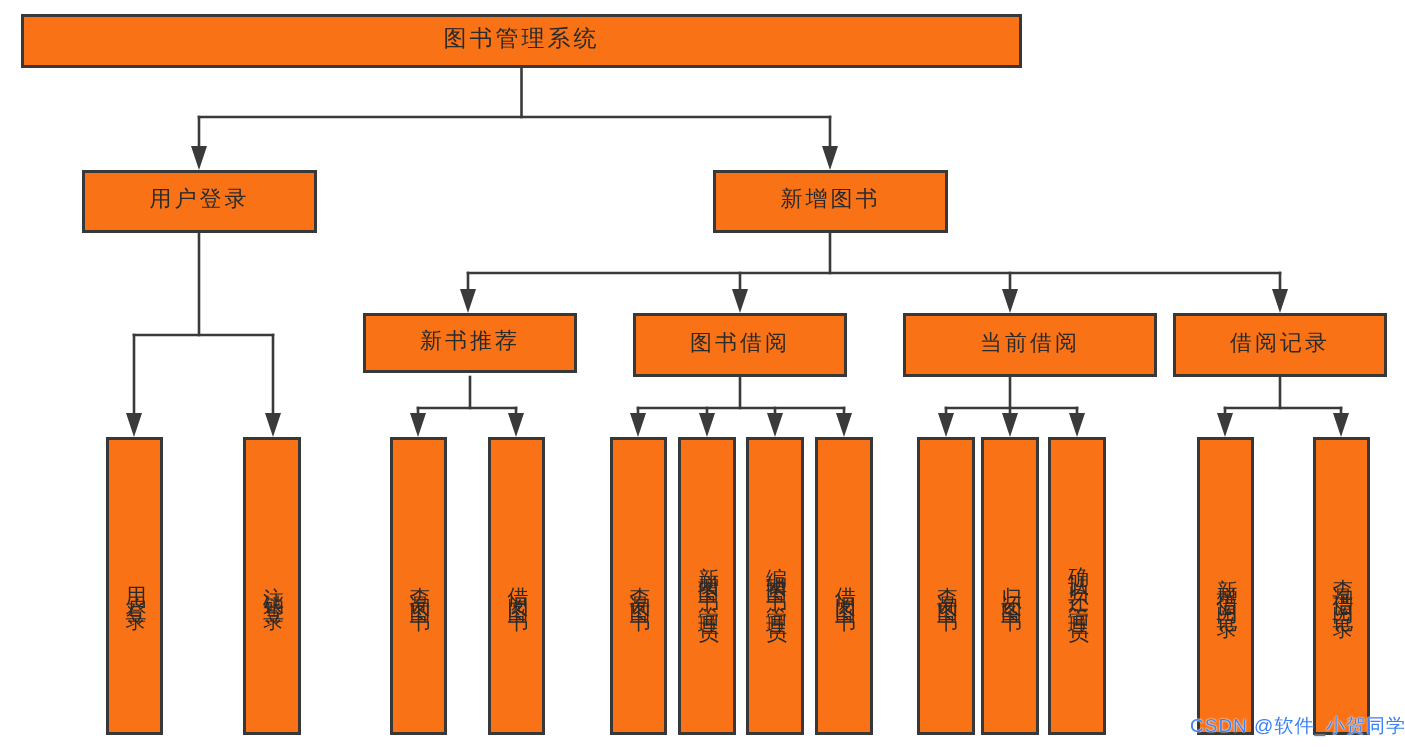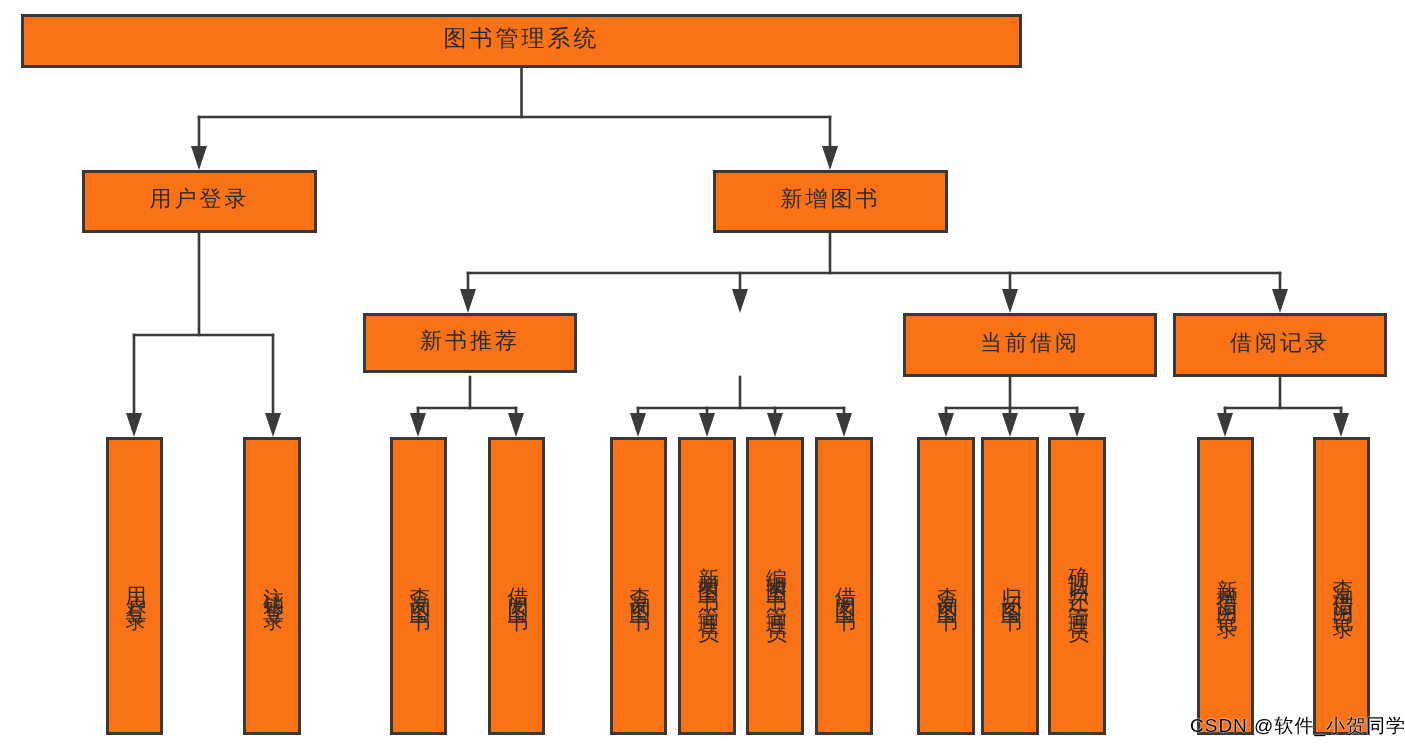--- a/index.html
+++ b/index.html
@@ -61,21 +61,21 @@
     font-size: 21px;
     white-space: normal;
   }
   .watermark {
     position: absolute;
     left: 1190px;
     top: 713px;
     z-index: 3;
     font-size: 19px;
     letter-spacing: 1px;
-    color: #000000;
+    color: #3b82f6;
     text-shadow: 0 0 2px #ffffff, 0 0 1px #ffffff;
     white-space: nowrap;
   }
 </style>
 </head>
 <body>
 
 <div class="stage">
 
   <svg class="wires" width="1405" height="747" viewBox="0 0 1405 747">
@@ -139,20 +139,21 @@
     <path class="wire" d="M1341 408 V 413"></path>
     <path class="head" d="M1341 437 L1333 413 H1349 Z"></path>
   </svg>
 
   <div class="box root" style="left:21px;top:14px;width:1001px;height:54px">图书管理系统</div>
 
   <div class="box" style="left:82px;top:170px;width:235px;height:63px">用户登录</div>
   <div class="box" style="left:713px;top:170px;width:235px;height:63px">新增图书</div>
 
   <div class="box" style="left:363px;top:313px;width:214px;height:60px">新书推荐</div>
+  <div class="box" style="left:633px;top:313px;width:214px;height:64px">图书借阅</div>
   <div class="box" style="left:903px;top:313px;width:254px;height:64px">当前借阅</div>
   <div class="box" style="left:1173px;top:313px;width:214px;height:64px">借阅记录</div>
 
   <div class="box v" style="left:106px;top:437px;width:57px;height:298px">用户登录</div>
   <div class="box v" style="left:243px;top:437px;width:58px;height:298px">注销登录</div>
 
   <div class="box v" style="left:390px;top:437px;width:57px;height:298px">查询图书</div>
   <div class="box v" style="left:488px;top:437px;width:57px;height:298px">借阅图书</div>
 
   <div class="box v" style="left:610px;top:437px;width:57px;height:298px">查询图书</div>

